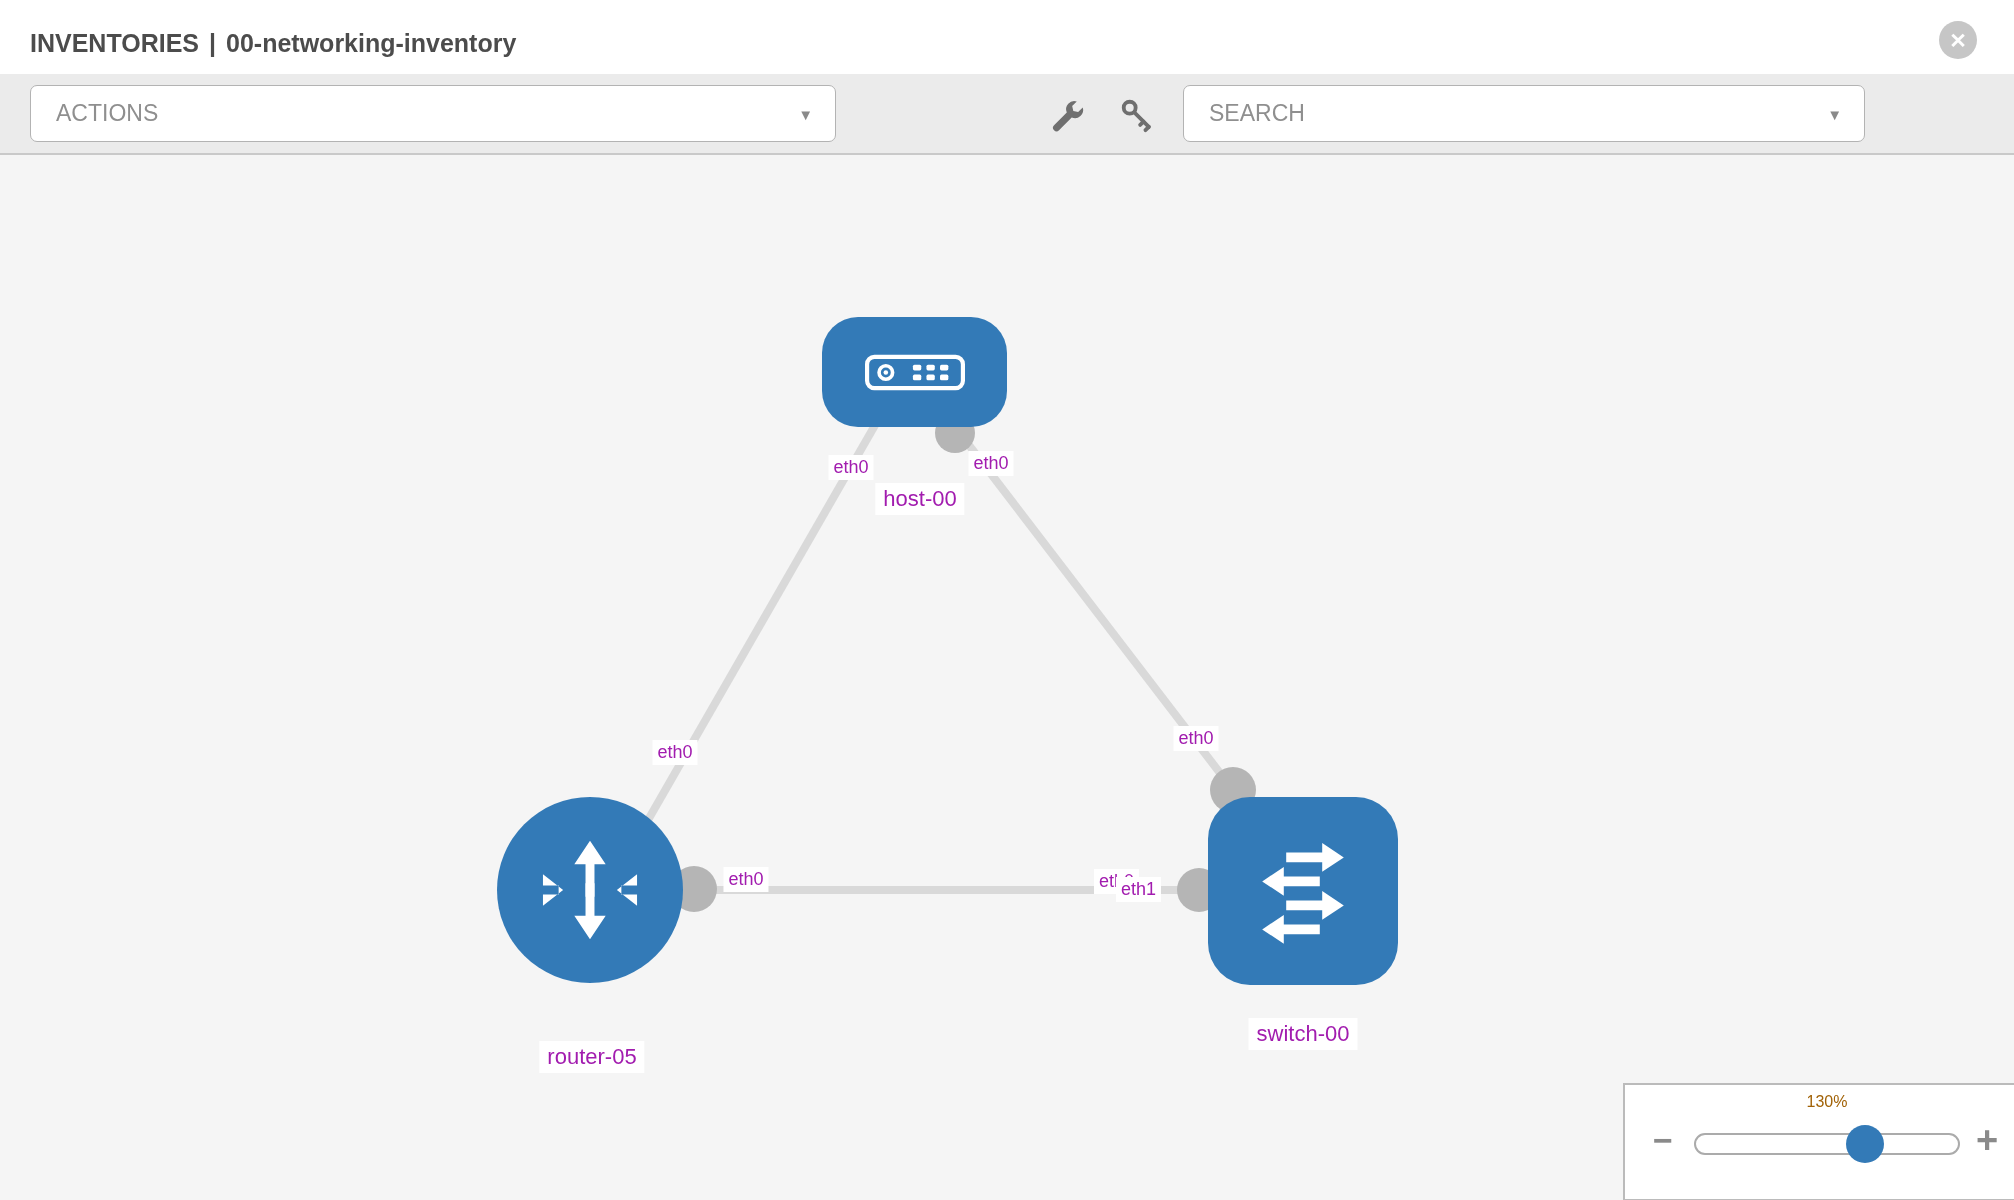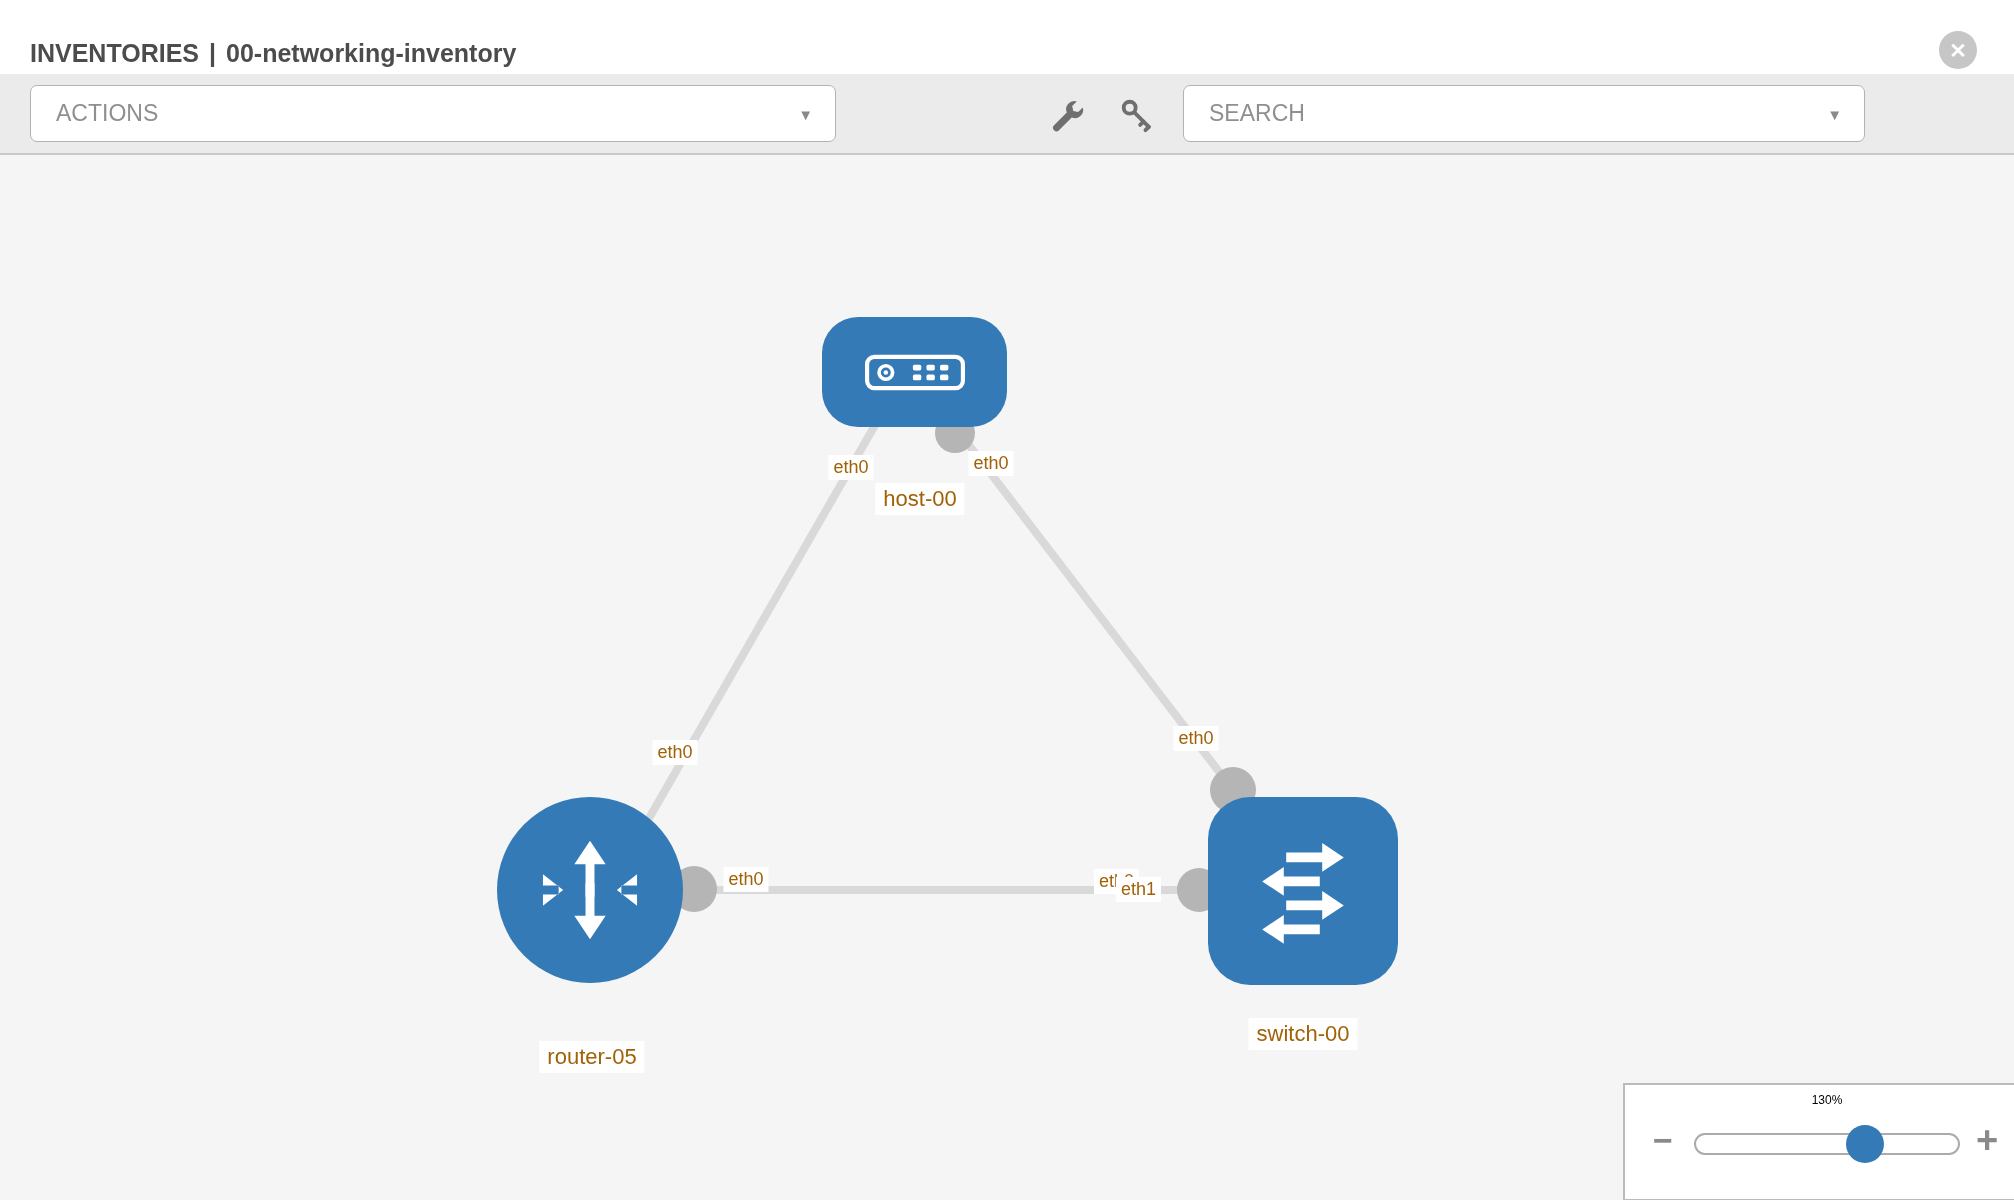--- a/index.html
+++ b/index.html
@@ -1,20 +1,20 @@
 <!DOCTYPE html>
 <html><head>
 <meta charset="utf-8">
 <style>
   html,body{margin:0;padding:0;background:#fff;}
   .screen{position:relative;width:2014px;height:1200px;overflow:hidden;
           font-family:"Liberation Sans",sans-serif;background:#fff;}
 
   
-  .header{position:absolute;left:0;top:16px;width:2014px;height:75px;background:#fff;
+  .header{position:absolute;left:0;top:6px;width:2014px;height:75px;background:#fff;
           border-bottom:1px solid #d8d8d8;box-sizing:border-box;}
   .title{position:absolute;left:30px;top:50%;transform:translateY(-50%);
          font-size:25px;font-weight:bold;color:#4c4c4c;white-space:nowrap;}
   .title .sep{margin:0 10px;}
   .close-btn{position:absolute;right:37px;top:15px;width:38px;height:38px;border-radius:50%;
              background:#c6c6c6;color:#fff;display:flex;align-items:center;justify-content:center;
              font-size:21px;font-weight:bold;cursor:pointer;line-height:1;}
 
   
   .toolbar{position:absolute;left:0;top:74px;width:2014px;height:81px;background:#ebebeb;
@@ -33,40 +33,40 @@
 
   
   .canvas{position:absolute;left:0;top:155px;width:2014px;height:1045px;background:#f5f5f5;}
   .links-layer{position:absolute;left:0;top:0;}
 
   .node{position:absolute;background:#337ab7;display:flex;align-items:center;justify-content:center;cursor:pointer;}
   .node-host{left:822px;top:162px;width:185px;height:110px;border-radius:36px;}
   .node-router{left:497px;top:642px;width:186px;height:186px;border-radius:50%;}
   .node-switch{left:1208px;top:642px;width:190px;height:188px;border-radius:42px;}
 
-  .chip{position:absolute;background:#fff;color:#a16207;white-space:nowrap;line-height:1.25;}
+  .chip{position:absolute;background:#fff;color:#a21caf;white-space:nowrap;line-height:1.25;}
   .node-label{font-size:22px;padding:2px 8px;transform:translateX(-50%);margin-top:43px;}
   .if-label{font-size:18px;padding:1px 5px;transform:translateX(-50%);}
   .if-label-abs{font-size:18px;padding:1px 5px;}
   .lbl-host{left:920px;top:285px;}
   .lbl-router{left:592px;top:843px;}
   .lbl-switch{left:1303px;top:820px;}
   .if-hr-h{left:851px;top:300px;}
   .if-hr-r{left:675px;top:585px;}
   .if-hs-h{left:991px;top:296px;}
   .if-hs-s{left:1196px;top:571px;}
   .if-rs-r{left:746px;top:712px;}
   .if-rs-s-under{left:1094px;top:714px;}
   .if-rs-s-over{left:1116px;top:714px;margin-top:8px;}
 
   
   .zoom-panel{position:absolute;left:1623px;top:928px;width:392px;height:118px;background:#fff;
               border:2px solid #bbbbbb;border-right:none;box-sizing:border-box;}
   .zoom-level{position:absolute;left:52px;top:8px;width:300px;text-align:center;
-              font-size:12px;color:#000000;}
+              font-size:16px;color:#a16207;}
   .zoom-minus{position:absolute;left:28px;top:38px;font-size:34px;font-weight:bold;color:#8a8a8a;
               cursor:pointer;line-height:1;}
   .zoom-track{position:absolute;left:69px;top:48px;width:266px;height:22px;background:#fff;
               border:2px solid #ababab;border-radius:12px;box-sizing:border-box;cursor:pointer;}
   .zoom-thumb{position:absolute;left:221px;top:40px;width:38px;height:38px;border-radius:50%;
               background:#337ab7;cursor:grab;}
   .zoom-plus{position:absolute;left:351px;top:36px;font-size:38px;font-weight:bold;color:#8a8a8a;
              cursor:pointer;line-height:1;}
 </style>
 </head>

